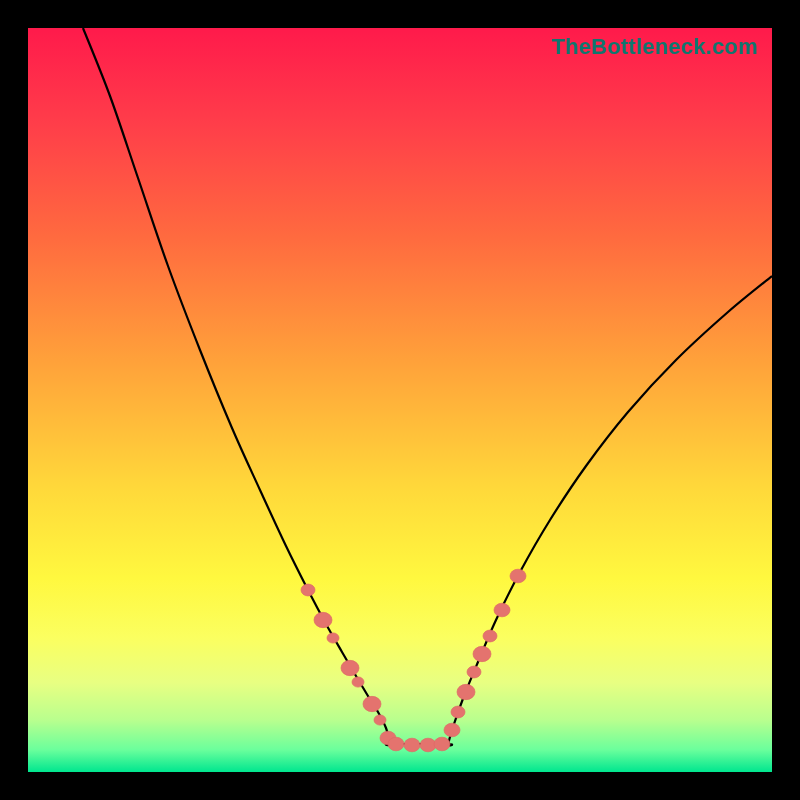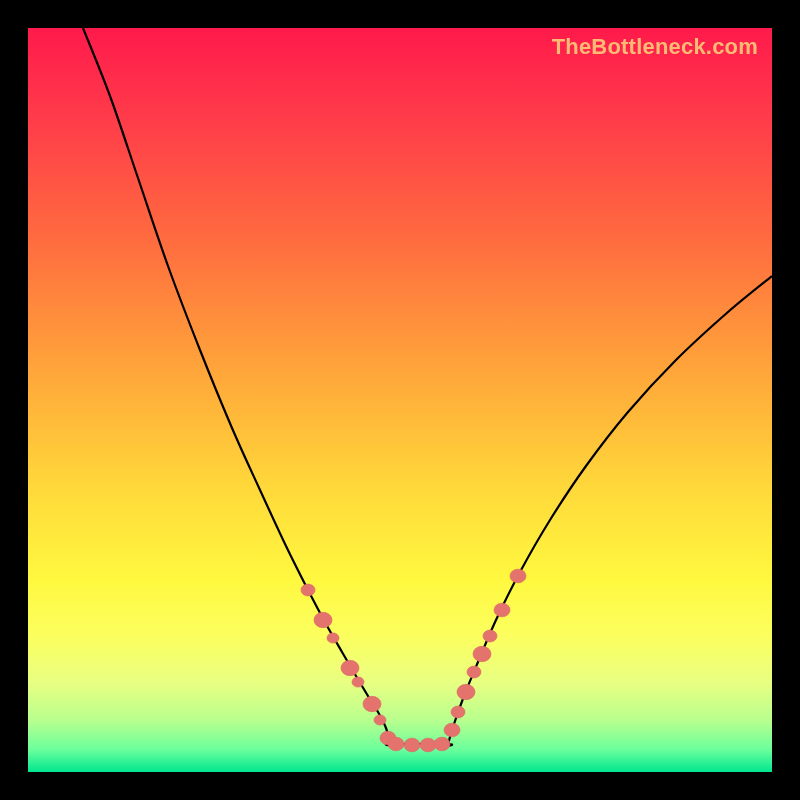--- a/index.html
+++ b/index.html
@@ -22,21 +22,21 @@
     position: absolute;
     inset: 0;
   }
   .watermark {
     position: absolute;
     top: 6px;
     right: 14px;
     font-family: Arial, Helvetica, sans-serif;
     font-size: 22px;
     font-weight: 600;
-    color: #fdba74;
+    color: #0f766e;
     letter-spacing: 0.2px;
   }
   svg.curves {
     position: absolute;
     inset: 0;
   }
   .curve-line {
     fill: none;
     stroke: #000;
     stroke-width: 2.2;

